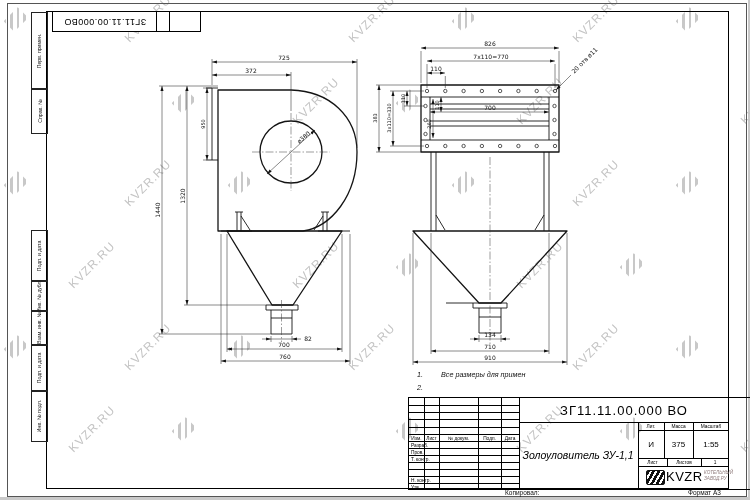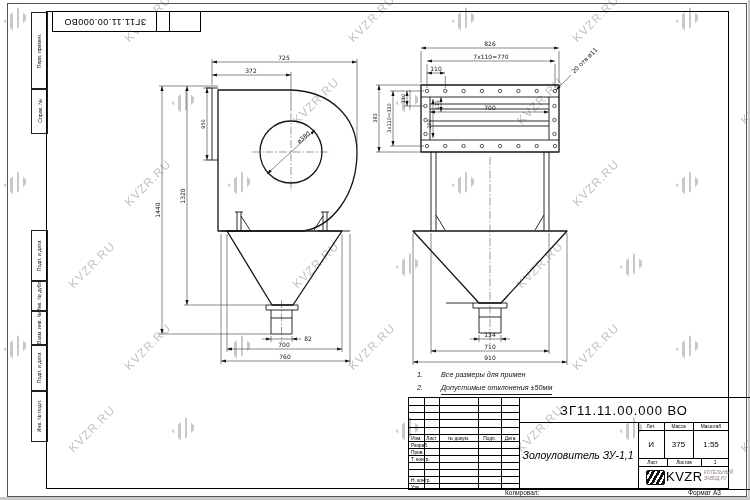--- a/index.html
+++ b/index.html
@@ -242,21 +242,20 @@
       </g>
     </svg>
 
     <div class="notes">
       <div class="row">
         <span class="num">1.</span>
         <span>Все размеры для примен</span>
       </div>
       <div class="row">
         <span class="num">2.</span>
-        <span class="utext">Допустимые отклонения ±50мм</span>
       </div>
     </div>
 
     <div class="tb">
 
       <div class="vl" style="left:15px;top:0;height:91px"></div>
       <div class="vl" style="left:30px;top:0;height:91px"></div>
       <div class="vl" style="left:69px;top:0;height:91px"></div>
       <div class="vl" style="left:92px;top:0;height:91px"></div>
       <div class="vl" style="left:110px;top:0;height:91px"></div>

